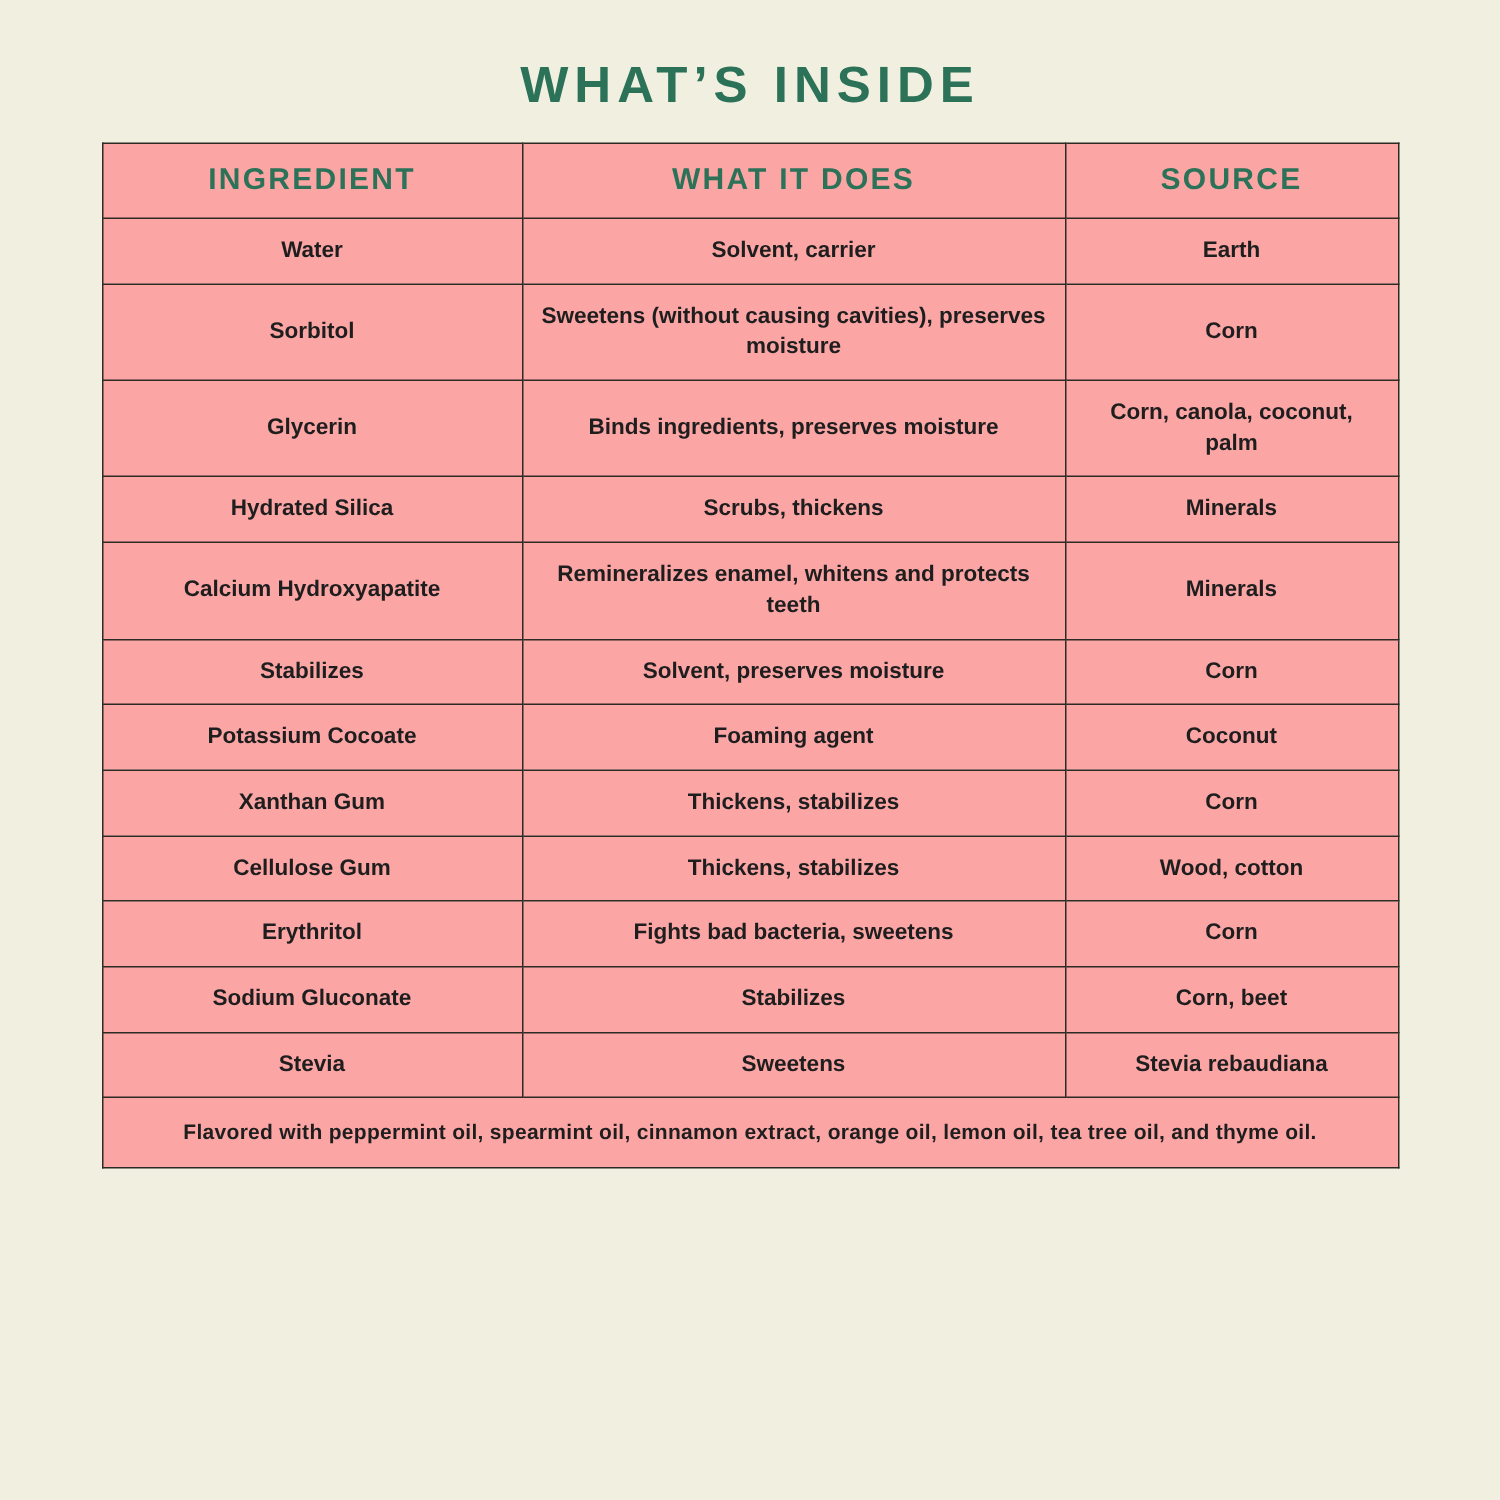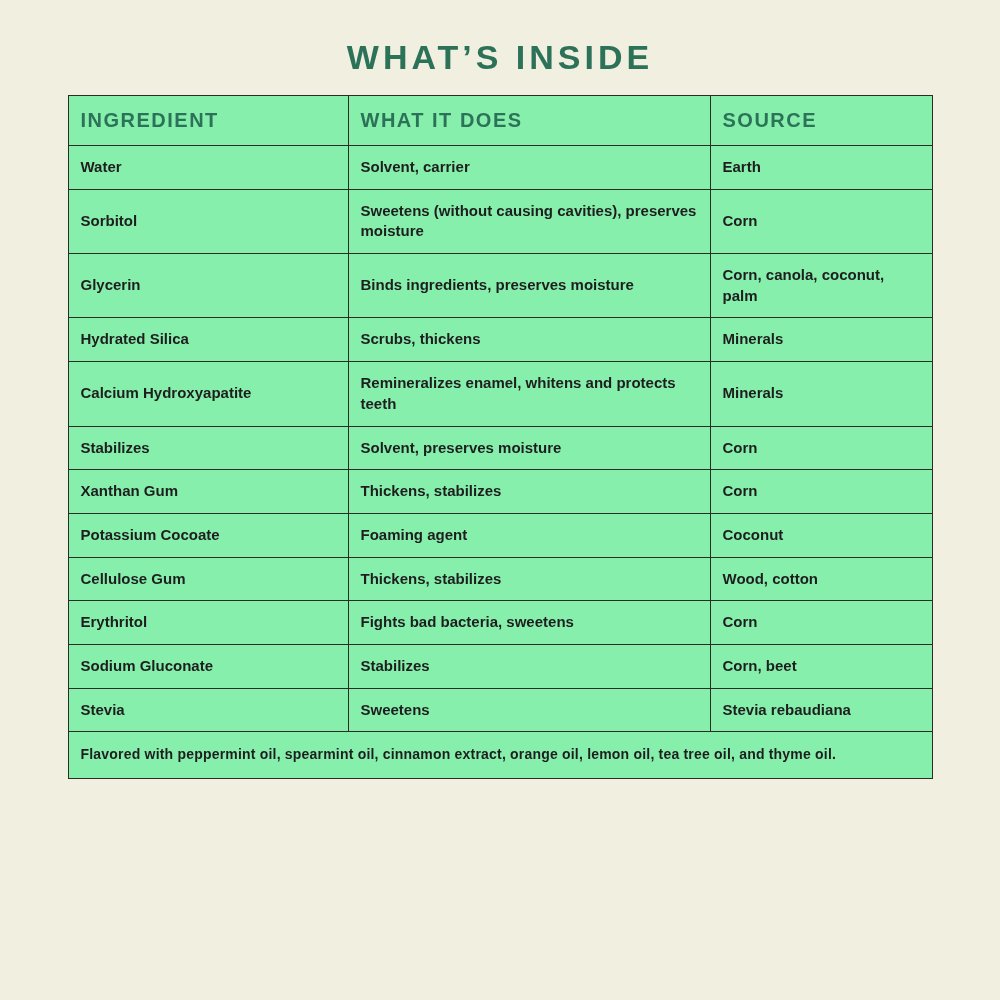--- a/index.html
+++ b/index.html
@@ -32,22 +32,22 @@
     border-collapse: collapse;
     width: 864px;
     margin: 18px auto 0;
     table-layout: fixed;
   }
   col.c1 { width: 280px; }
   col.c2 { width: 362px; }
   col.c3 { width: 222px; }
   th, td {
     border: 1.6px solid #2c2b24;
-    background: #86efac;
-    text-align: left;
+    background: #fca5a5;
+    text-align: center;
     vertical-align: middle;
     padding: 11px 12px;
   }
   th {
     color: #2c7258;
     font-size: 20px;
     font-weight: 700;
     letter-spacing: 1.5px;
     padding: 13px 12px;
   }
@@ -110,28 +110,28 @@
         <td>Calcium Hydroxyapatite</td>
         <td>Remineralizes enamel, whitens and protects teeth</td>
         <td>Minerals</td>
       </tr>
       <tr>
         <td>Stabilizes</td>
         <td>Solvent, preserves moisture</td>
         <td>Corn</td>
       </tr>
       <tr>
+        <td>Potassium Cocoate</td>
+        <td>Foaming agent</td>
+        <td>Coconut</td>
+      </tr>
+      <tr>
         <td>Xanthan Gum</td>
         <td>Thickens, stabilizes</td>
         <td>Corn</td>
-      </tr>
-      <tr>
-        <td>Potassium Cocoate</td>
-        <td>Foaming agent</td>
-        <td>Coconut</td>
       </tr>
       <tr>
         <td>Cellulose Gum</td>
         <td>Thickens, stabilizes</td>
         <td>Wood, cotton</td>
       </tr>
       <tr>
         <td>Erythritol</td>
         <td>Fights bad bacteria, sweetens</td>
         <td>Corn</td>

